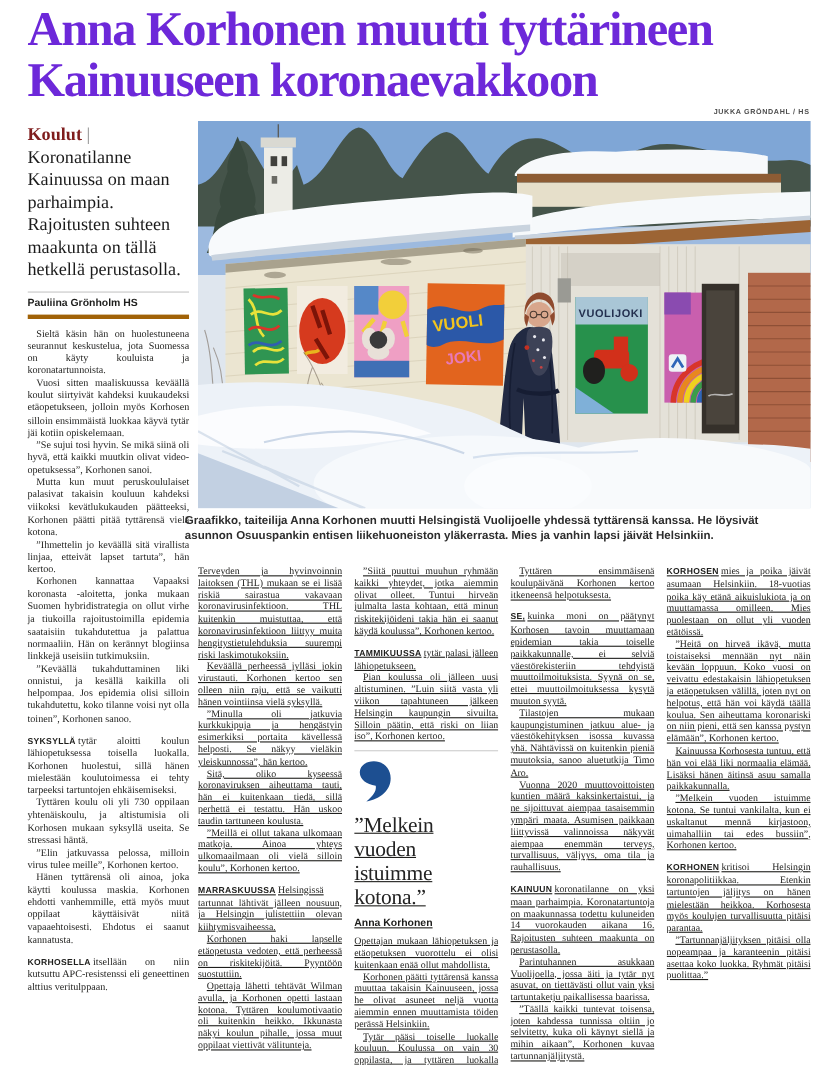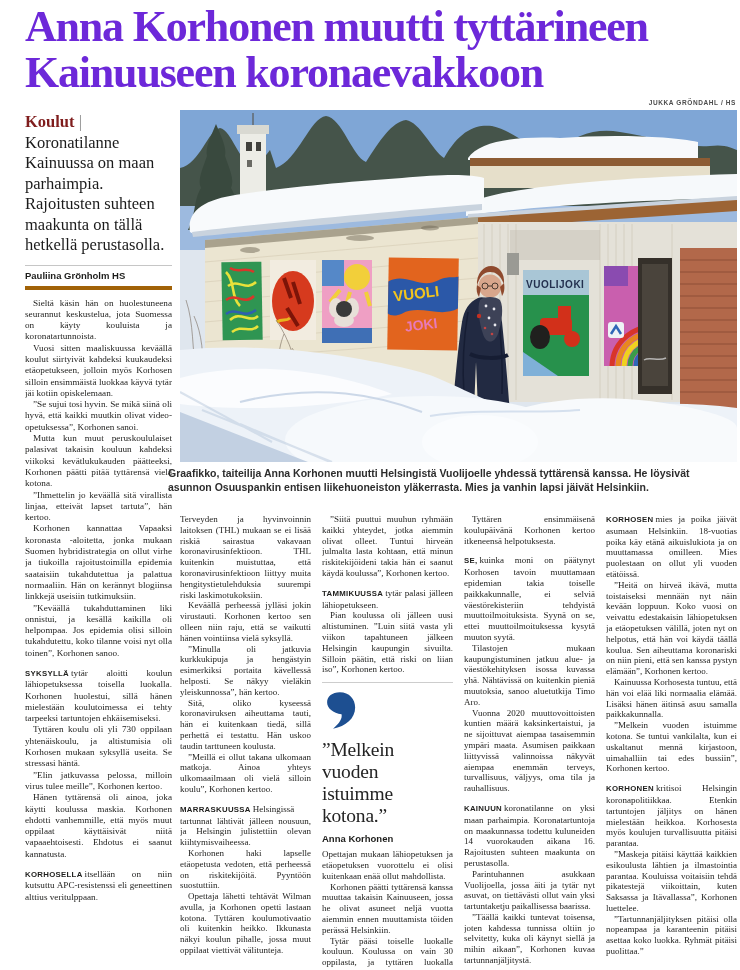--- a/index.html
+++ b/index.html
@@ -19,21 +19,21 @@
   .p{font-size:9.2px;line-height:11.3px;text-align:justify;margin:0;color:#1e1e1c;}
   .cols .p{font-size:9px;line-height:10.8px;}
   .ind{text-indent:8px;}
   .sec{margin-top:9px;}
   .li{font-family:"Liberation Sans",sans-serif;font-weight:700;font-size:7.8px;letter-spacing:.3px;}
   .li:not(:empty){margin-right:2px;}
   .photo{position:absolute;left:180px;top:110px;width:557px;height:352px;background:#dfe6ee;}
   .caption{position:absolute;left:168px;top:467px;width:557px;
         font:700 10.5px/13.5px "Liberation Sans",sans-serif;color:#2d2d2d;}
   .cols{position:absolute;left:180px;top:514px;width:557px;height:454px;display:flex;gap:11px;}
-  .col{flex:1 1 0;overflow:hidden;}
+  .col{flex:1 1 0;overflow:hidden;text-decoration:underline;}
   .pq{margin:7px 0 5px;border-top:1px solid #cdcdcd;padding-top:8px;}
   .pq-text{font-size:19.5px;line-height:22px;color:#232323;margin:6px 0 6px;letter-spacing:-.2px;}
   .pq-attr{font:700 9.5px "Liberation Sans",sans-serif;color:#1d1d1b;margin-bottom:3px;}
 </style>
 </head>
 <body>
 
 <div id="page">
 
   <div class="headline">
@@ -283,18 +283,17 @@
       <p class="p ind"><span>Parintuhannen asukkaan Vuolijoella, jossa äiti ja tytär nyt asuvat, on tiettävästi ollut vain yksi tartuntaketju paikallisessa baarissa.</span></p>
       <p class="p ind"><span>”Täällä kaikki tuntevat toisensa, joten kahdessa tunnissa oltiin jo selvitetty, kuka oli käynyt siellä ja mihin aikaan”, Korhonen kuvaa tartunnanjäljitystä.</span></p>
     </div>
 
     <div class="col">
       <p class="p"><strong class="li">KORHOSEN</strong><span>mies ja poika jäivät asumaan Helsinkiin. 18-vuotias poika käy etänä aikuislukiota ja on muuttamassa omilleen. Mies puolestaan on ollut yli vuoden etätöissä.</span></p>
       <p class="p ind"><span>”Heitä on hirveä ikävä, mutta toistaiseksi mennään nyt näin kevään loppuun. Koko vuosi on veivattu edestakaisin lähiopetuksen ja etäopetuksen välillä, joten nyt on helpotus, että hän voi käydä täällä koulua. Sen aiheuttama koronariski on niin pieni, että sen kanssa pystyn elämään”, Korhonen kertoo.</span></p>
       <p class="p ind"><span>Kainuussa Korhosesta tuntuu, että hän voi elää liki normaalia elämää. Lisäksi hänen äitinsä asuu samalla paikkakunnalla.</span></p>
       <p class="p ind"><span>”Melkein vuoden istuimme kotona. Se tuntui vankilalta, kun ei uskaltanut mennä kirjastoon, uimahalliin tai edes bussiin”, Korhonen kertoo.</span></p>
       <p class="p sec"><strong class="li">KORHONEN</strong><span>kritisoi Helsingin koronapolitiikkaa. Etenkin tartuntojen jäljitys on hänen mielestään heikkoa. Korhosesta myös koulujen turvallisuutta pitäisi parantaa.</span></p>
-      <p class="p ind"><span>”Maskeja pitäisi käyttää kaikkien esikoulusta lähtien ja ilmastointia parantaa. Kouluissa voitaisiin tehdä pikatestejä viikoittain, kuten Saksassa ja Itävallassa”, Korhonen luettelee.</span></p>
       <p class="p ind"><span>”Tartunnanjäljityksen pitäisi olla nopeampaa ja karanteenin pitäisi asettaa koko luokka. Ryhmät pitäisi puolittaa.”</span></p>
     </div>
 
   </div>
 </div>
 
 </body></html>

